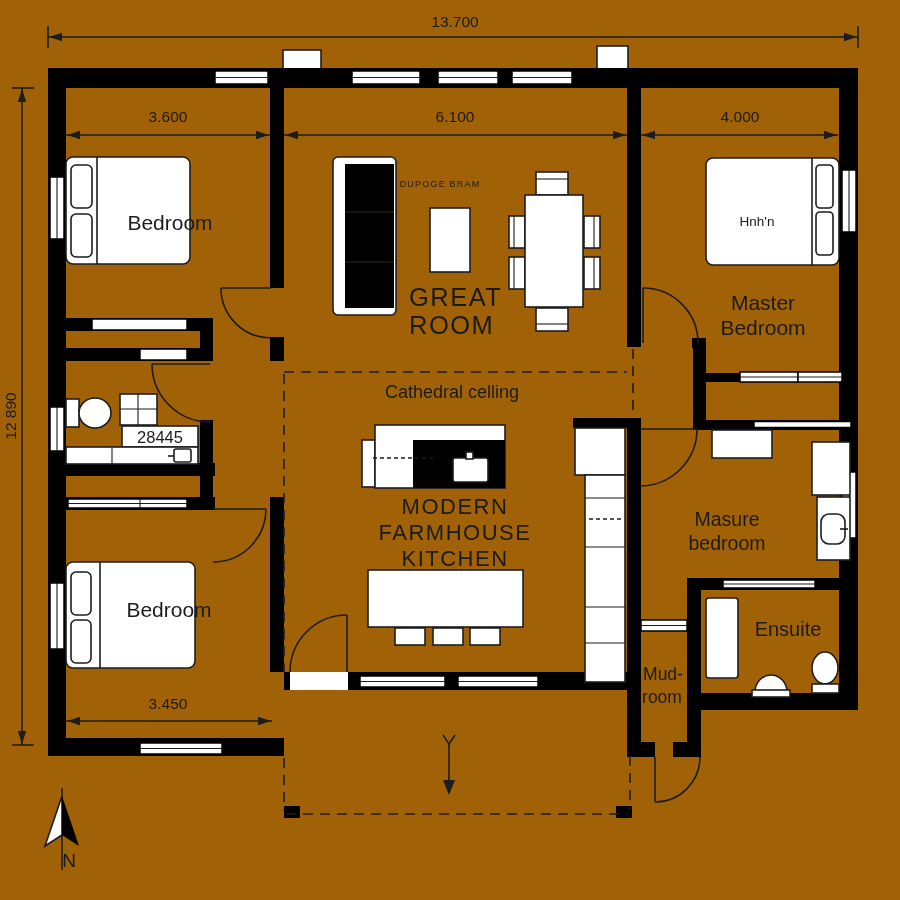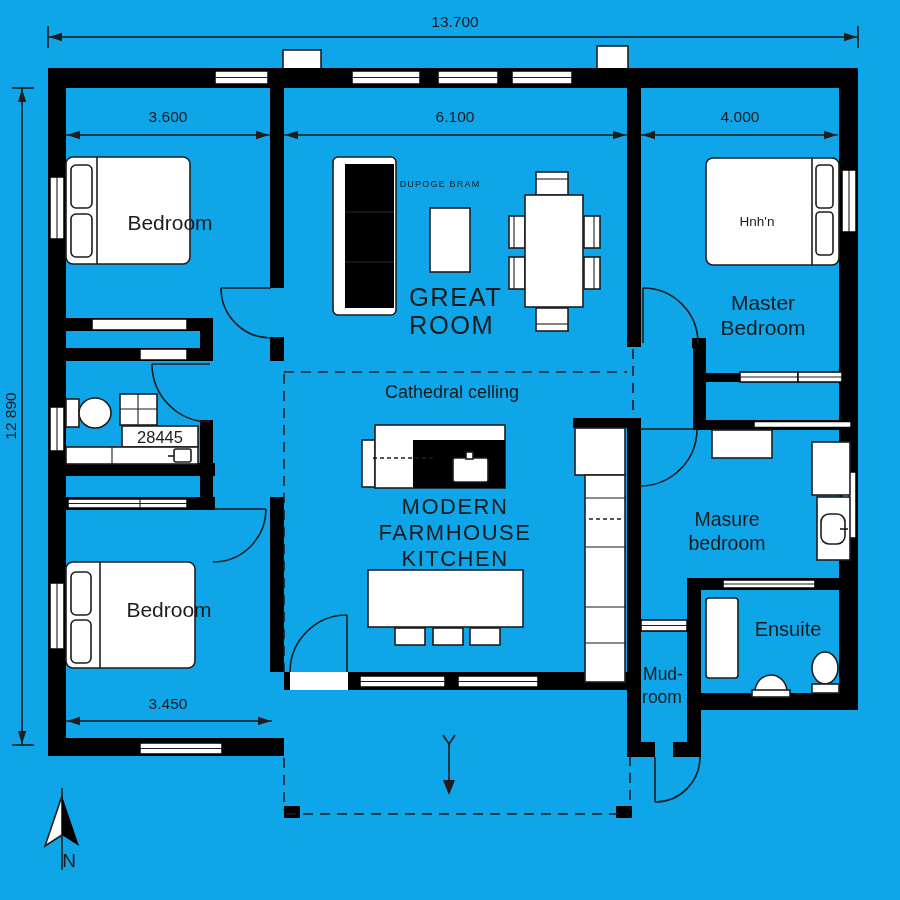--- a/index.html
+++ b/index.html
@@ -1,16 +1,16 @@
 <!DOCTYPE html>
 <html><head>
 <meta charset="utf-8">
 <style>
   html,body{margin:0;padding:0;background:#fff;}
-  #canvas{position:relative;width:900px;height:900px;background:#0ea5e9;overflow:hidden;
+  #canvas{position:relative;width:900px;height:900px;background:#a16207;overflow:hidden;
           font-family:"Liberation Sans", sans-serif;}
   svg text{fill:#1b1b1b;font-family:"Liberation Sans", sans-serif;}
   .wall{fill:#000;}
   .win{fill:#fff;stroke:#000;stroke-width:1.5;}
   .ln{stroke:#1d1d1d;stroke-width:1.6;fill:none;}
   .thin{stroke:#1d1d1d;stroke-width:1.1;fill:none;}
   .fw{fill:#fff;stroke:#1d1d1d;stroke-width:1.6;}
   .dash{stroke:#1d1d1d;stroke-width:1.6;fill:none;stroke-dasharray:10 7;}
   .dash2{stroke:#1d1d1d;stroke-width:1.3;fill:none;stroke-dasharray:4 3;}
   .arw{fill:#1d1d1d;}

